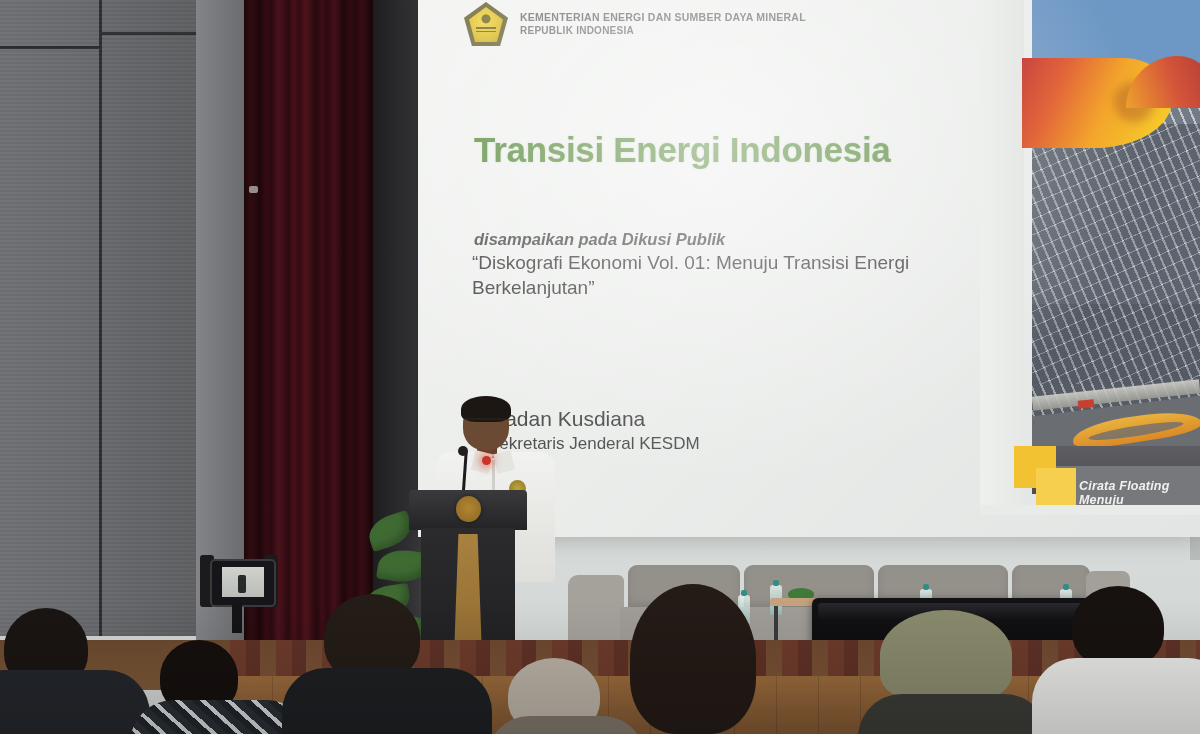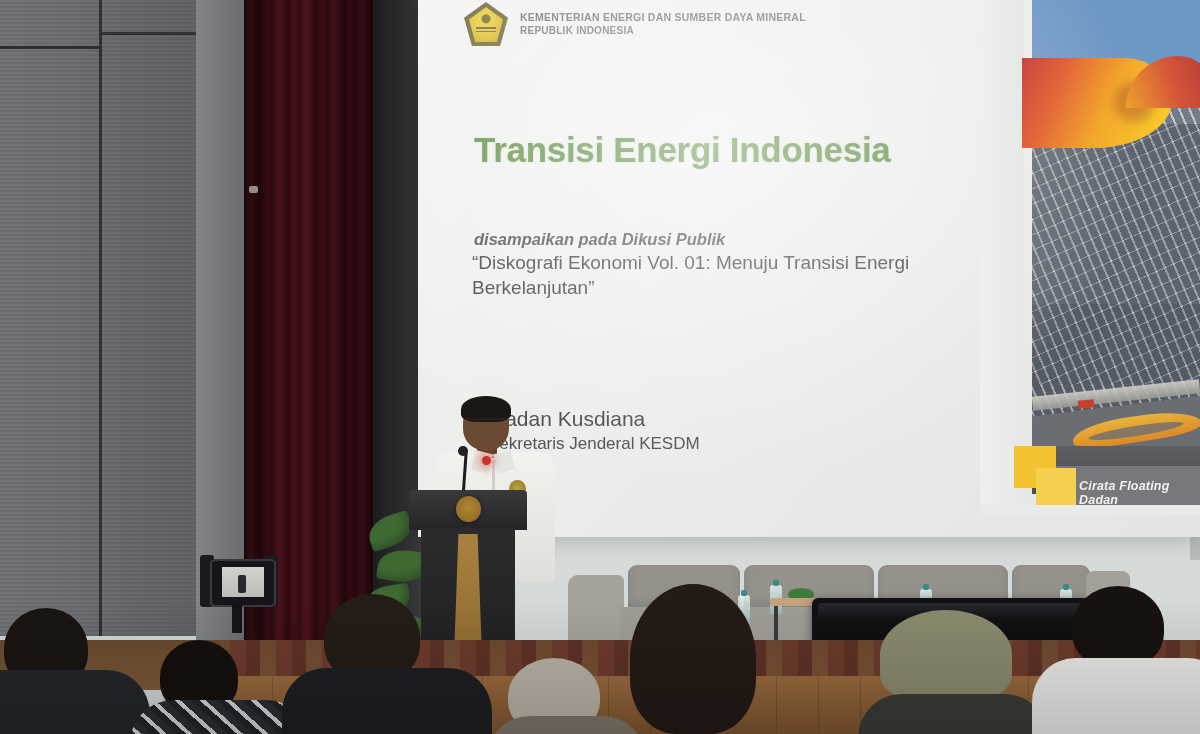--- a/index.html
+++ b/index.html
@@ -467,21 +467,21 @@
 
   <div class="ribbon">
     <div class="r1"></div>
     <div class="rshadow"></div>
     <div class="r2"></div>
   </div>
 
   <div class="caption-bar"></div>
   <div class="sq-yellow1"></div>
   <div class="sq-yellow2"></div>
-  <div class="caption-text">Cirata Floating Dadan</div>
+  <div class="caption-text">Cirata Floating Menuju</div>
   <div class="slide-bottom-edge"></div>
 
   <div class="sofa-group">
     <div class="sofa-arm-l"></div>
     <div class="cushion" style="left:8px;width:112px;"></div>
     <div class="cushion" style="left:124px;width:130px;"></div>
     <div class="cushion" style="left:258px;width:130px;"></div>
     <div class="cushion" style="left:392px;width:78px;"></div>
     <div class="seatrow"></div>
     <div class="sofa-arm-r"></div>

